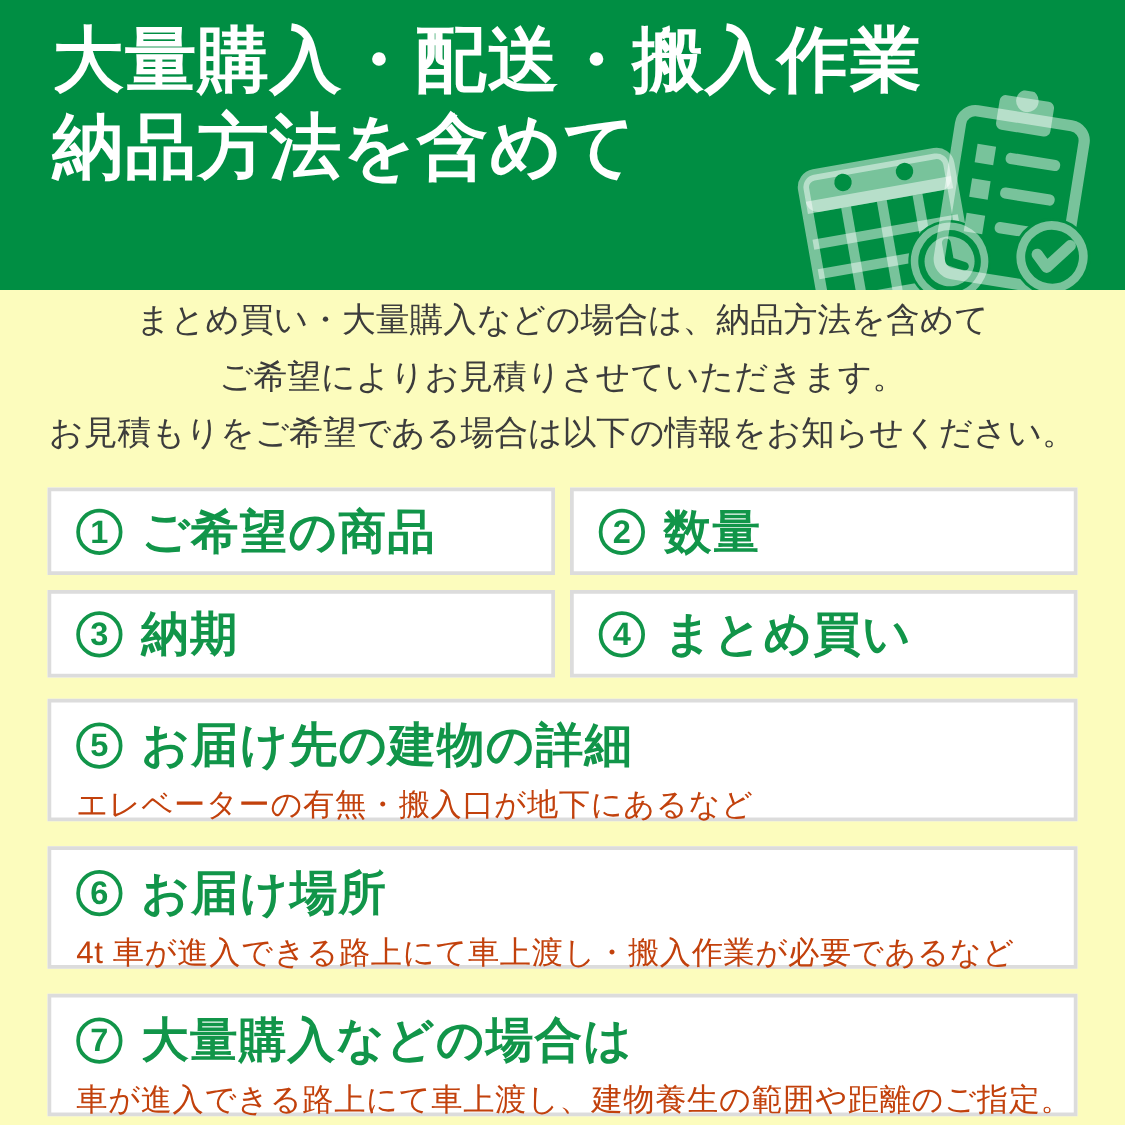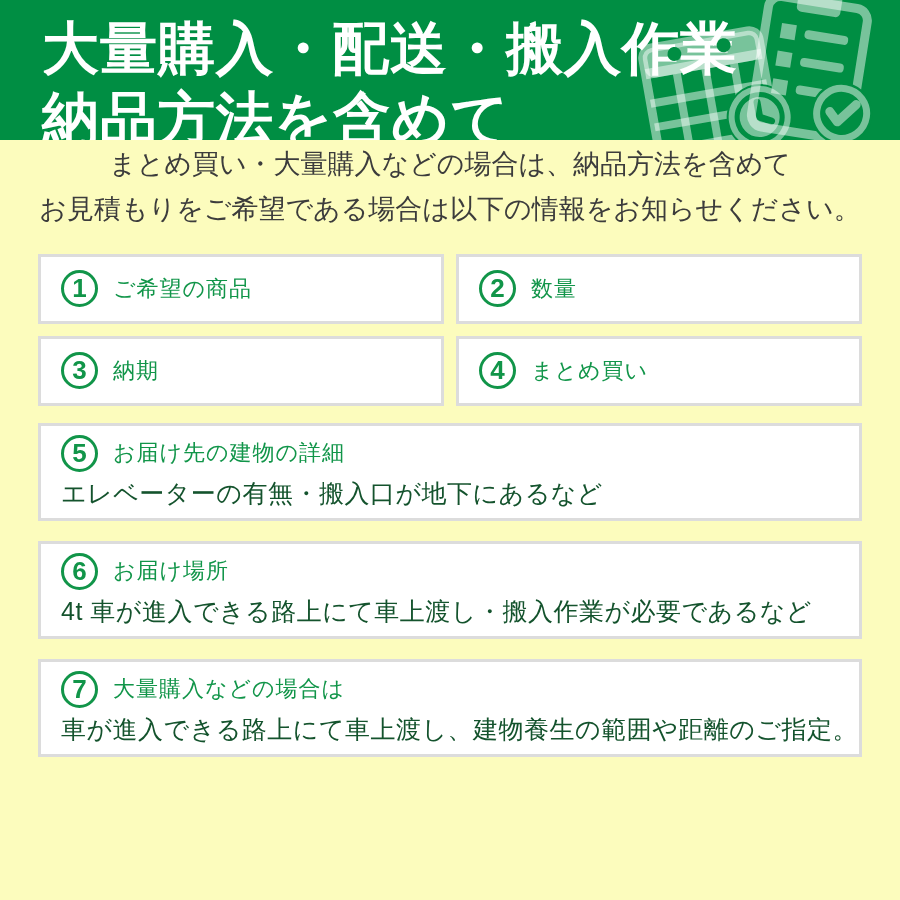--- a/index.html
+++ b/index.html
@@ -5,21 +5,21 @@
   html,body{margin:0;padding:0;}
   body{
     width:900px;height:900px;
     background:#fcfcbd;
     font-family:"Liberation Sans","DejaVu Sans",sans-serif;
     overflow:hidden;
   }
   
   .header{
     position:relative;
-    width:900px;height:140px;
+    width:900px;height:232px;
     background:#008e43;
     overflow:hidden;
   }
   .header-title{
     position:absolute;
     left:42px;top:14px;
     color:#ffffff;
     font-size:57px;
     font-weight:900;
     line-height:1.22;
@@ -67,28 +67,28 @@
     border:3px solid #119549;
     border-radius:50%;
     display:inline-flex;align-items:center;justify-content:center;
     color:#119549;
     font-size:26px;font-weight:800;
     flex-shrink:0;
     box-sizing:border-box;
   }
   .box-title{
     color:#119549;
-    font-size:22px;
-    font-weight:400;
+    font-size:38px;
+    font-weight:700;
     letter-spacing:1px;
     white-space:nowrap;
   }
   .box-desc{
     margin-top:5px;
-    color:#14532d;
+    color:#c2410c;
     font-size:25px;
     font-weight:500;
     letter-spacing:0.5px;
     white-space:nowrap;
   }
 </style>
 </head>
 <body>
 
 <div class="header">
@@ -133,20 +133,21 @@
       </g>
       <circle cx="113" cy="128" r="31" fill="#008e43"></circle>
       <circle cx="113" cy="128" r="25" fill="none" stroke="rgba(255,255,255,0.47)" stroke-width="7"></circle>
       <path d="M101 128 L110 137 L126 117" fill="none" stroke="rgba(255,255,255,0.47)" stroke-width="9" stroke-linecap="round" stroke-linejoin="round"></path>
     </svg>
   </div>
 </div>
 
 <div class="intro">
   <div>まとめ買い・大量購入などの場合は、納品方法を含めて</div>
+  <div>ご希望によりお見積りさせていただきます。</div>
   <div>お見積もりをご希望である場合は以下の情報をお知らせください。</div>
 </div>
 
 <div class="grid">
 
   <div class="row">
     <div class="box box-sm">
       <span class="num-circle">1</span>
       <span class="box-title">ご希望の商品</span>
     </div>

